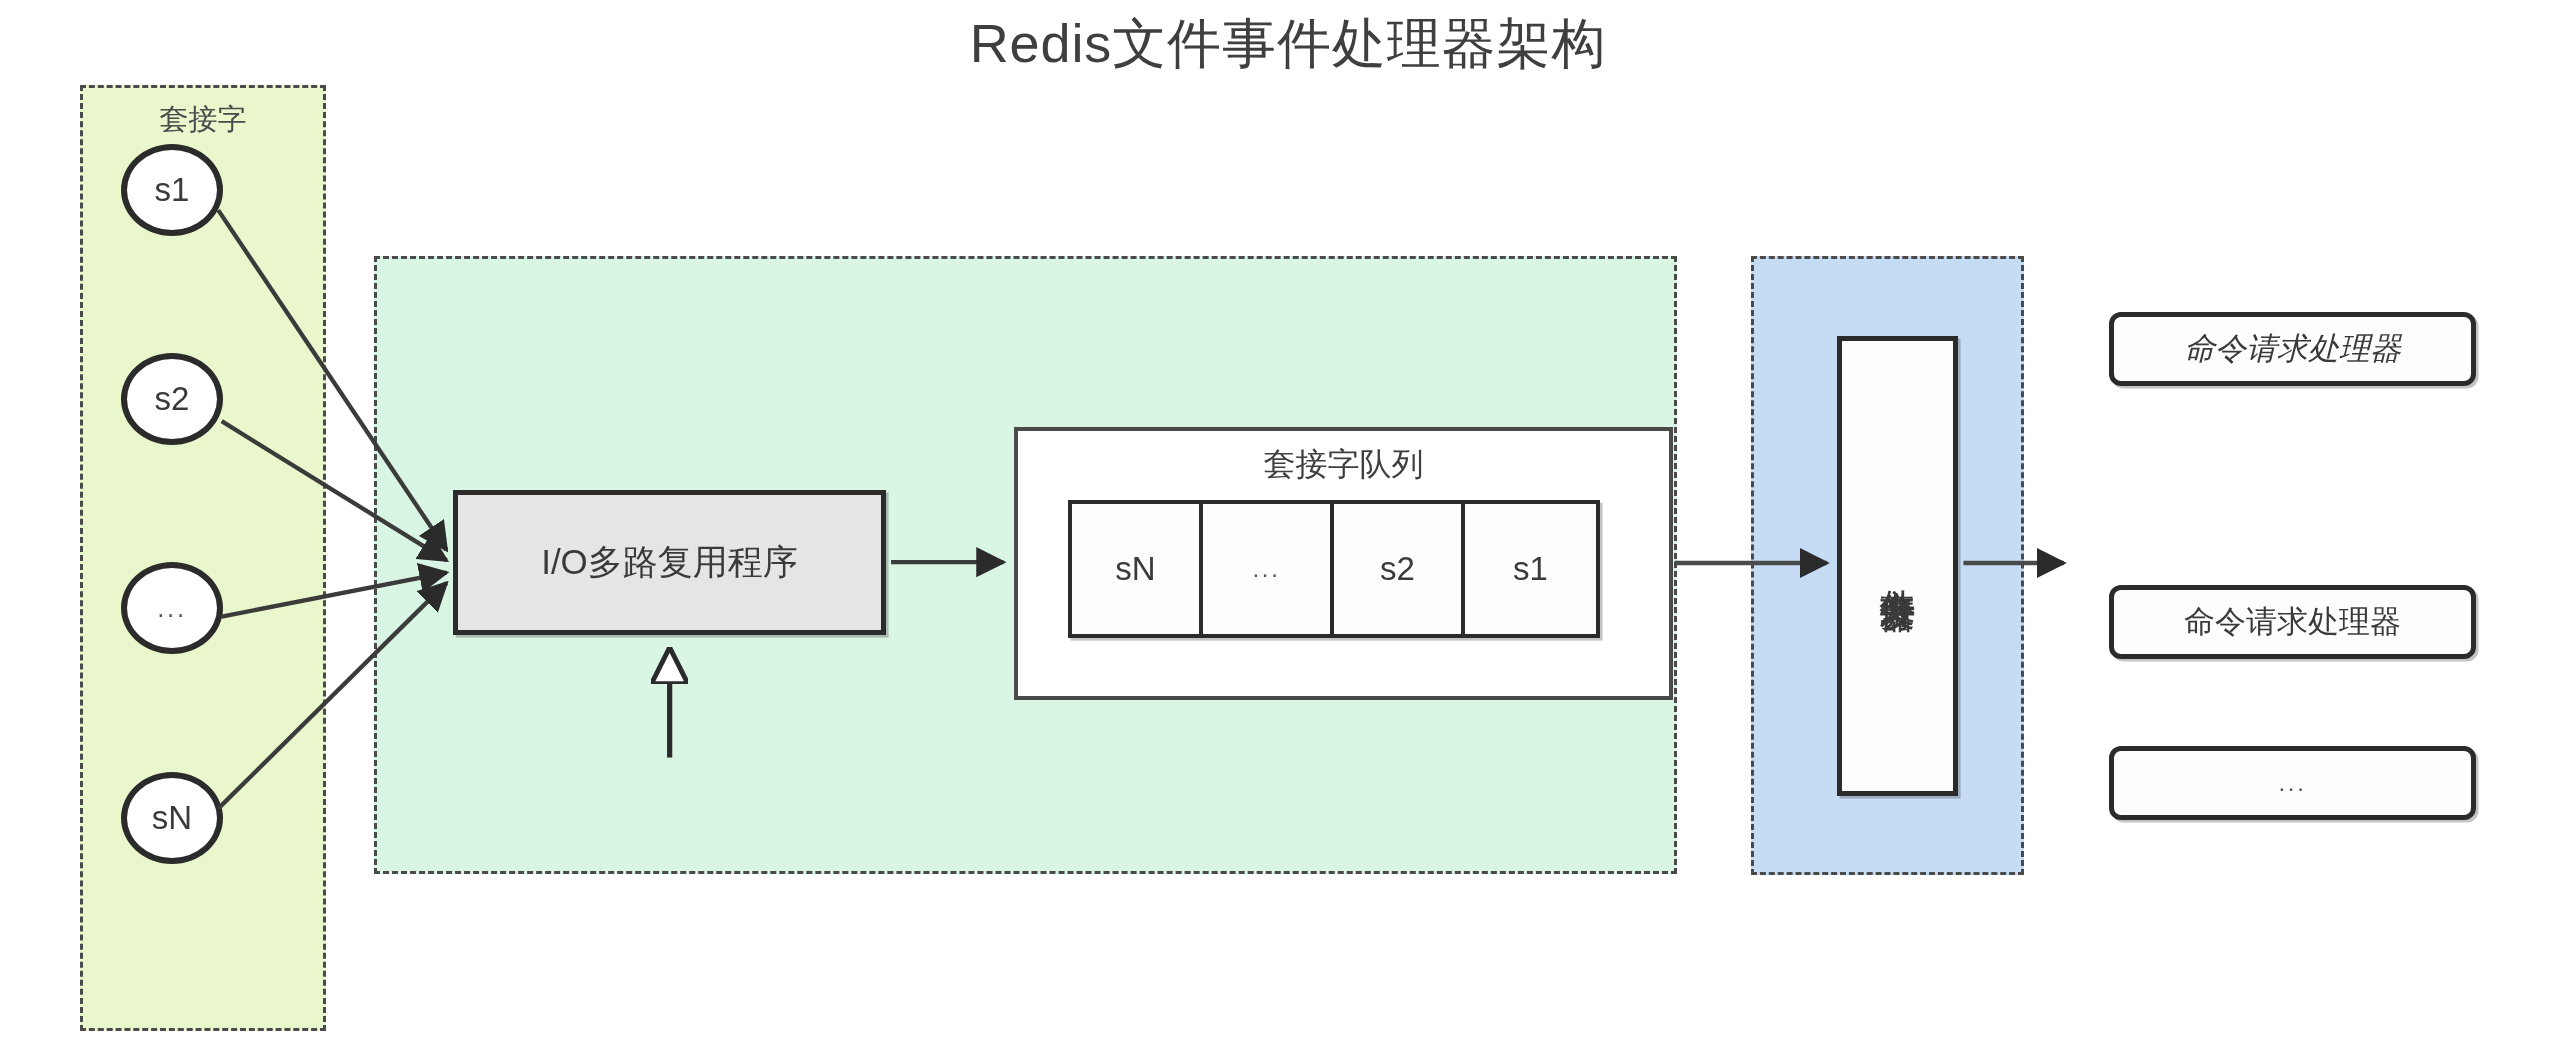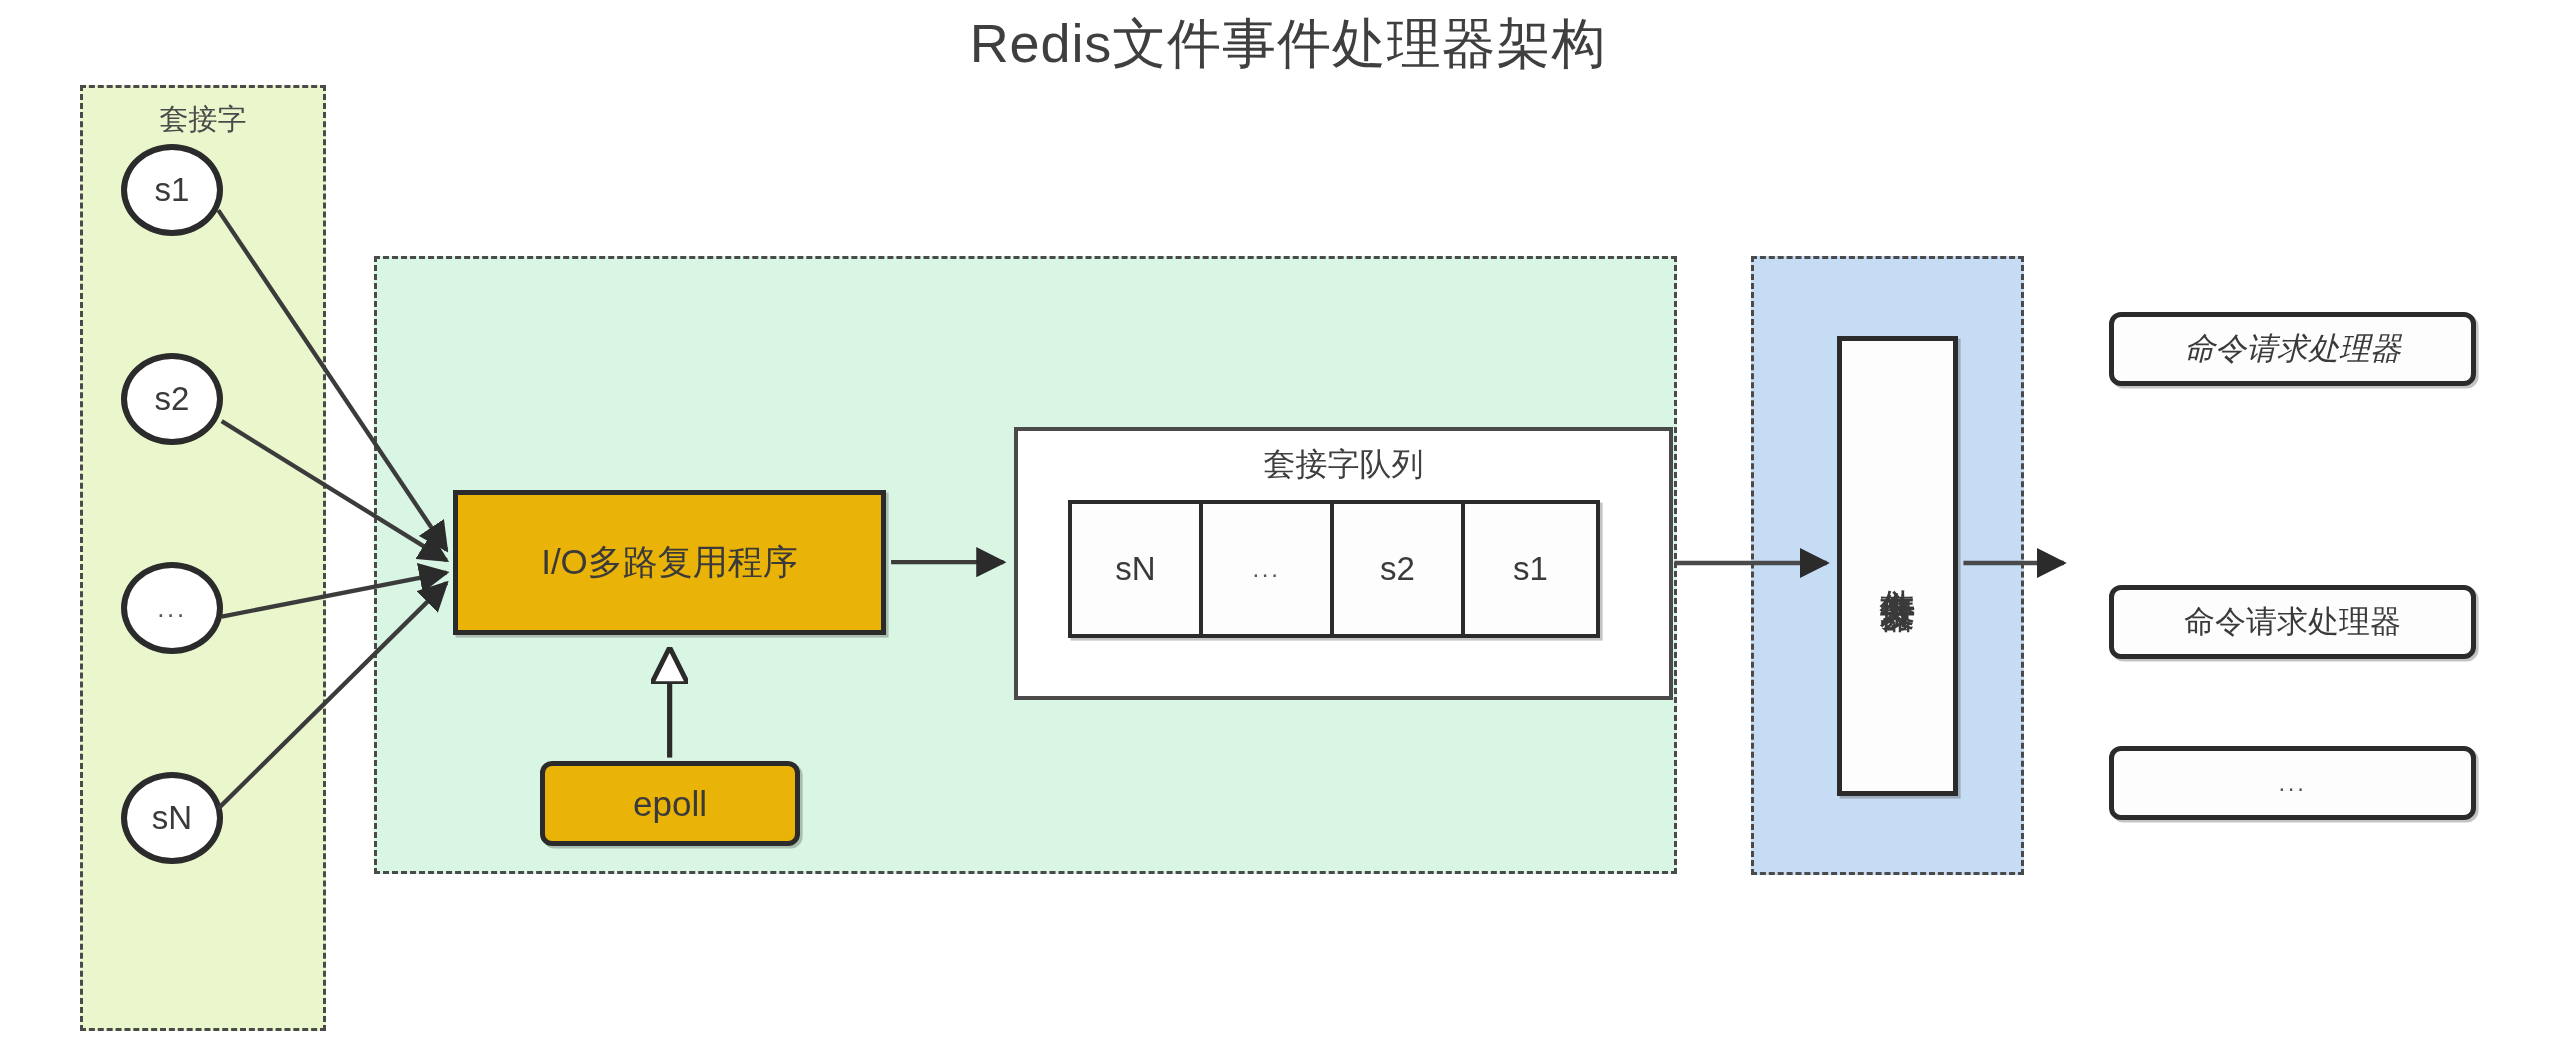--- a/index.html
+++ b/index.html
@@ -40,21 +40,21 @@
     width:102px;height:92px;border-radius:50%;
     background:#ffffff;border:6px solid #2b2b2b;
     display:flex;align-items:center;justify-content:center;
     font-size:33px;color:#3a3a3a;
   }
   .socket.dots{font-size:26px;letter-spacing:2.6px;color:#555;}
 
   
   .node{
     position:absolute;box-sizing:border-box;
-    background:#eab308;border:5.2px solid #2b2b2b;
+    background:#e5e5e5;border:5.2px solid #2b2b2b;
     display:flex;align-items:center;justify-content:center;
     font-size:35px;color:#3a3a3a;
     box-shadow:2.6px 2.6px 0 rgba(60,60,60,.30);
   }
   .node.round{border-radius:12px;}
 
   #node-mux{left:453px;top:490px;width:433px;height:145px;}
   #node-epoll{left:540px;top:761px;width:260px;height:85px;}
 
   #queue-outer{
@@ -139,23 +139,20 @@
     <span>...</span>
   </div>
   <div class="socket" style="left:121px;top:772px;">
     <span>sN</span>
   </div>
 
   <div class="node" id="node-mux">
     <span>I/O多路复用程序</span>
   </div>
 
-  <div class="node round" id="node-epoll">
-    <span>epoll</span>
-  </div>
 
   <div id="queue-outer">
     <div id="queue-title">套接字队列</div>
     <div id="queue-cells">
       <div class="qcell">
         <span>sN</span>
       </div>
       <div class="qcell dots">
         <span>...</span>
       </div>

